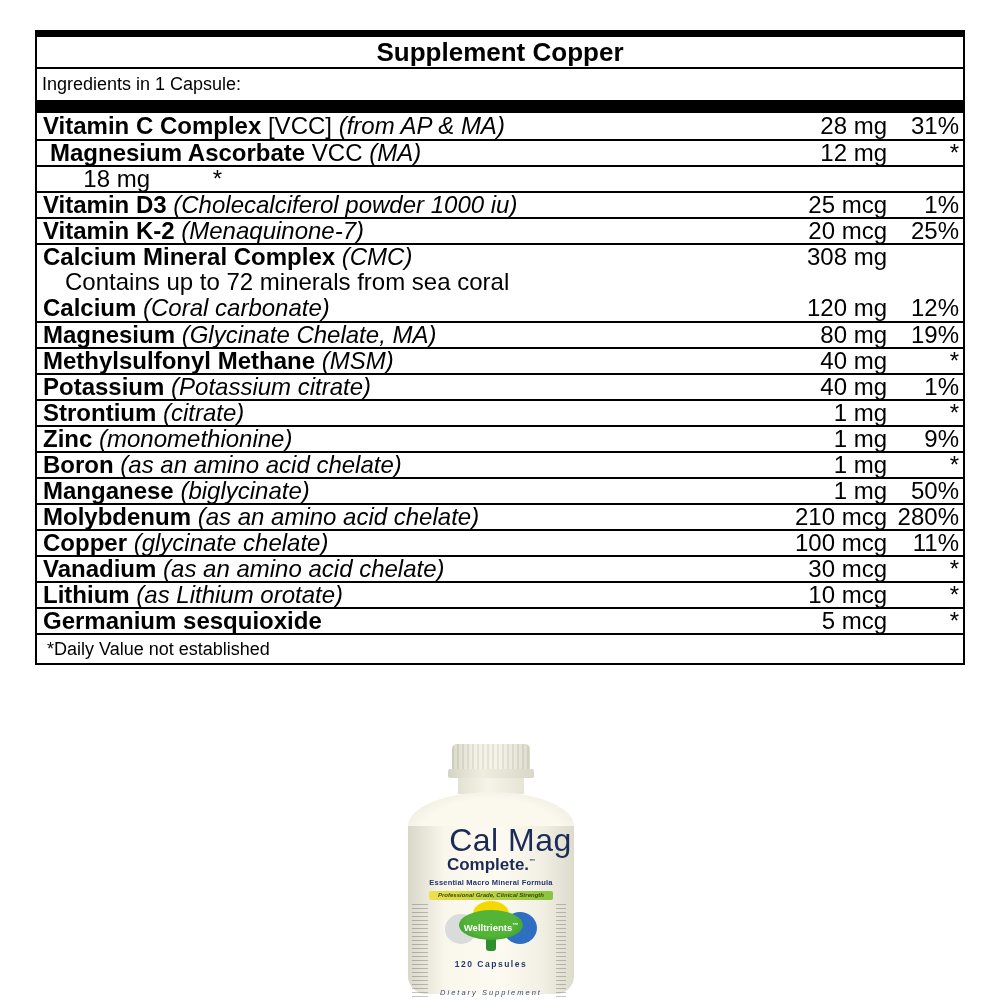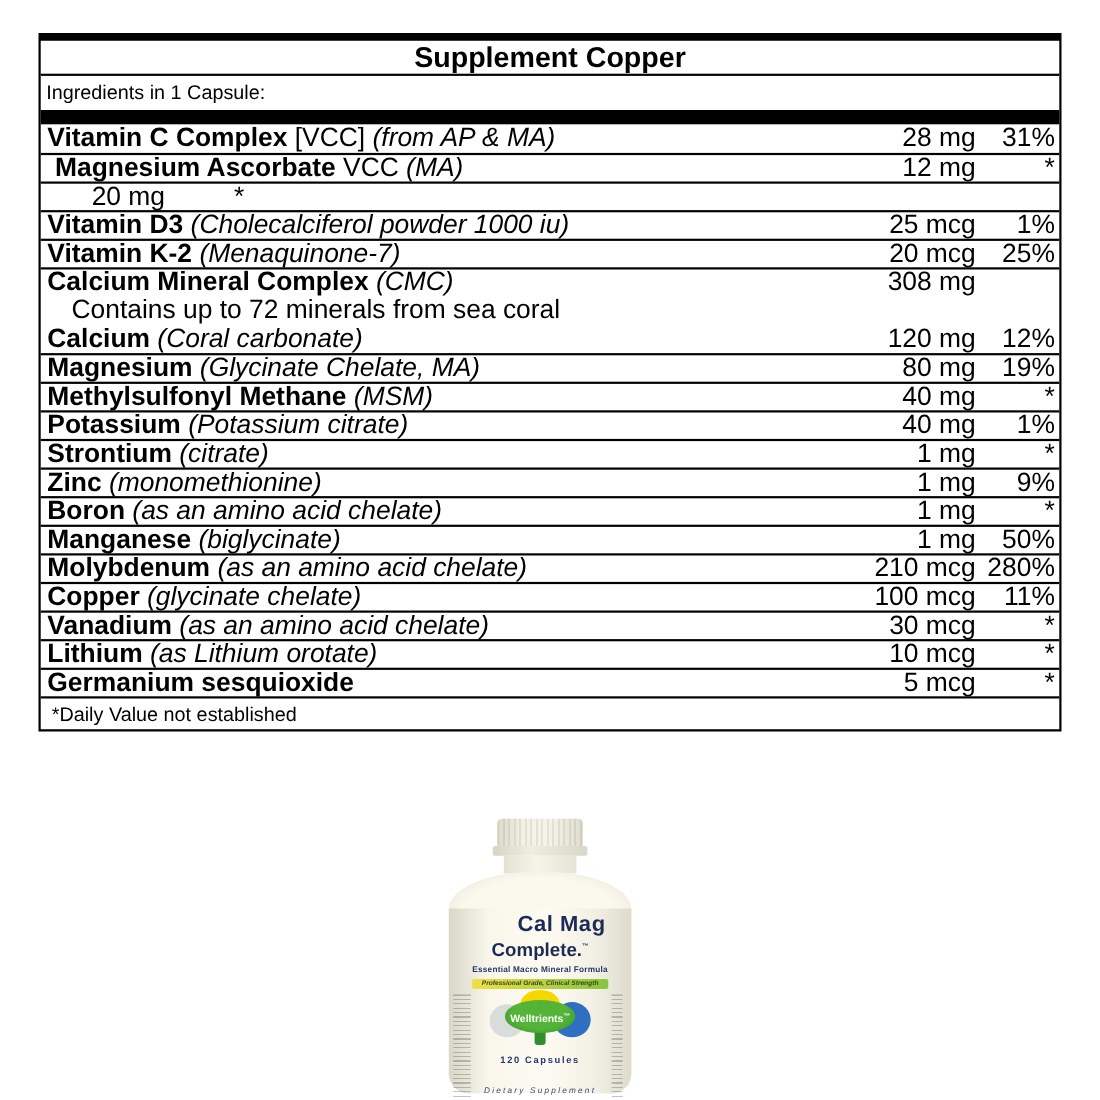--- a/index.html
+++ b/index.html
@@ -66,21 +66,21 @@
   }
   .bottle-body{
     position:absolute;left:0;top:82px;width:166px;height:168px;
     background:linear-gradient(90deg,#d9d7c8,#f9f7ec 22%,#fdfbf1 55%,#f2f0e4 80%,#dddbcc);
     border-radius:0 0 18px 18px;
   }
   .bottle-label{
     position:absolute;left:0;top:0;width:166px;height:136px;
     text-align:center;color:#1c2b55;
   }
-  .brand-1{font-size:20px;font-weight:bold;letter-spacing:0.5px;line-height:25px;padding-top:2px;margin-left:39px;}
+  .brand-1{font-size:32px;font-weight:normal;letter-spacing:0.5px;line-height:25px;padding-top:2px;margin-left:39px;}
   .brand-2{font-size:17px;font-weight:bold;line-height:17px;}
   .tm{font-size:6px;vertical-align:super;}
   .label-sub{font-size:7.5px;font-weight:bold;letter-spacing:0.2px;margin-top:5px;color:#24356b;}
   .label-band{
     margin:4px auto 0;width:124px;height:9px;border-radius:2px;
     background:linear-gradient(90deg,#f0e04a,#86c440);
     font-size:6px;font-style:italic;color:#39490f;line-height:9px;font-weight:bold;
   }
   .logo{position:relative;width:92px;height:52px;margin:1px auto 0;}
   .logo-yellow{position:absolute;left:28px;top:0;width:36px;height:26px;border-radius:50%;background:#f5d800;}
@@ -113,21 +113,21 @@
     <span class="sf-name"><b class="n">Vitamin C Complex</b><span class="p">&nbsp;[VCC]</span><i class="d">&nbsp;(from AP &amp; MA)</i><span class="note"></span></span>
     <span class="sf-amount">28 mg</span>
     <span class="sf-dv">31%</span>
   </div>
       <div class="sf-line rule ind1">
     <span class="sf-name"><b class="n">Magnesium Ascorbate</b><span class="p">&nbsp;VCC</span><i class="d">&nbsp;(MA)</i><span class="note"></span></span>
     <span class="sf-amount">12 mg</span>
     <span class="sf-dv">*</span>
   </div>
       <div class="sf-line rule ind1">
-    <span class="sf-amount">20 mg</span>
+    <span class="sf-amount">18 mg</span>
     <span class="sf-dv">*</span>
   </div>
       <div class="sf-line rule">
     <span class="sf-name"><b class="n">Vitamin D3</b><span class="p"></span><i class="d">&nbsp;(Cholecalciferol powder 1000 iu)</i><span class="note"></span></span>
     <span class="sf-amount">25 mcg</span>
     <span class="sf-dv">1%</span>
   </div>
       <div class="sf-line rule">
     <span class="sf-name"><b class="n">Vitamin K-2</b><span class="p"></span><i class="d">&nbsp;(Menaquinone-7)</i><span class="note"></span></span>
     <span class="sf-amount">20 mcg</span>

